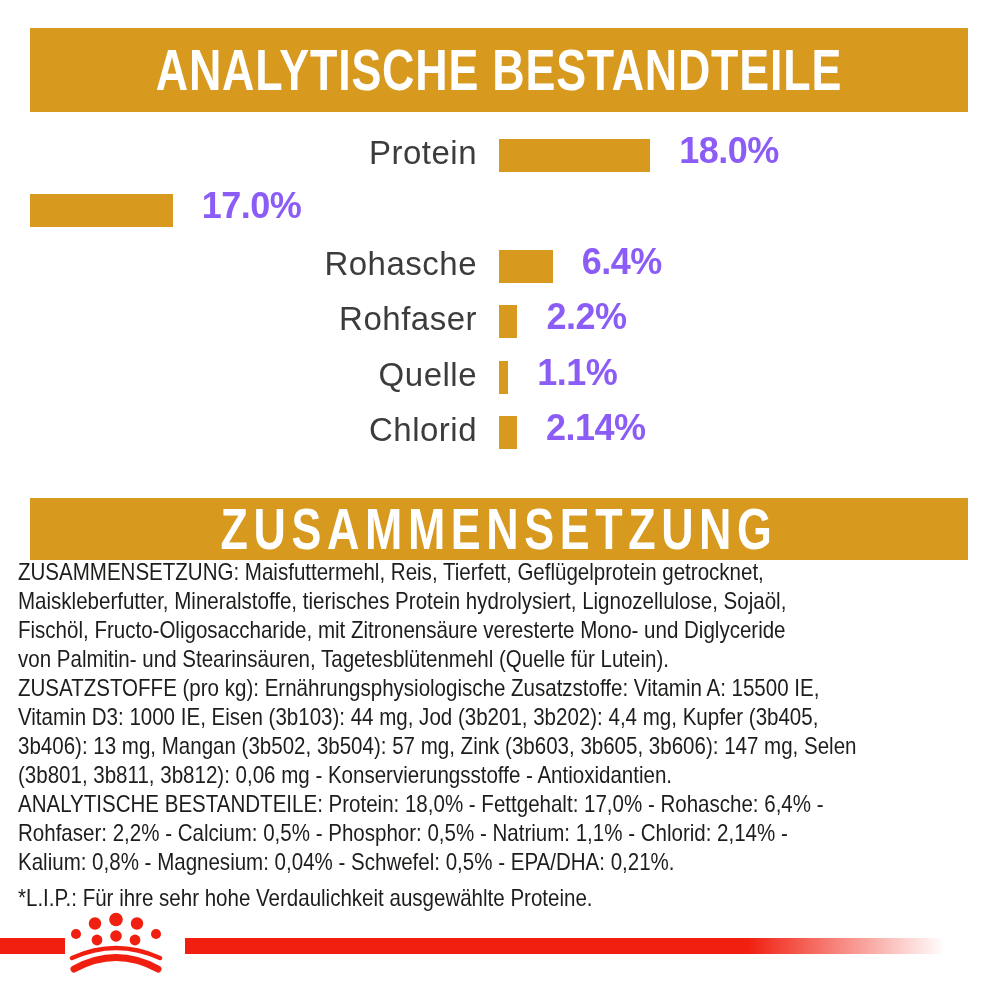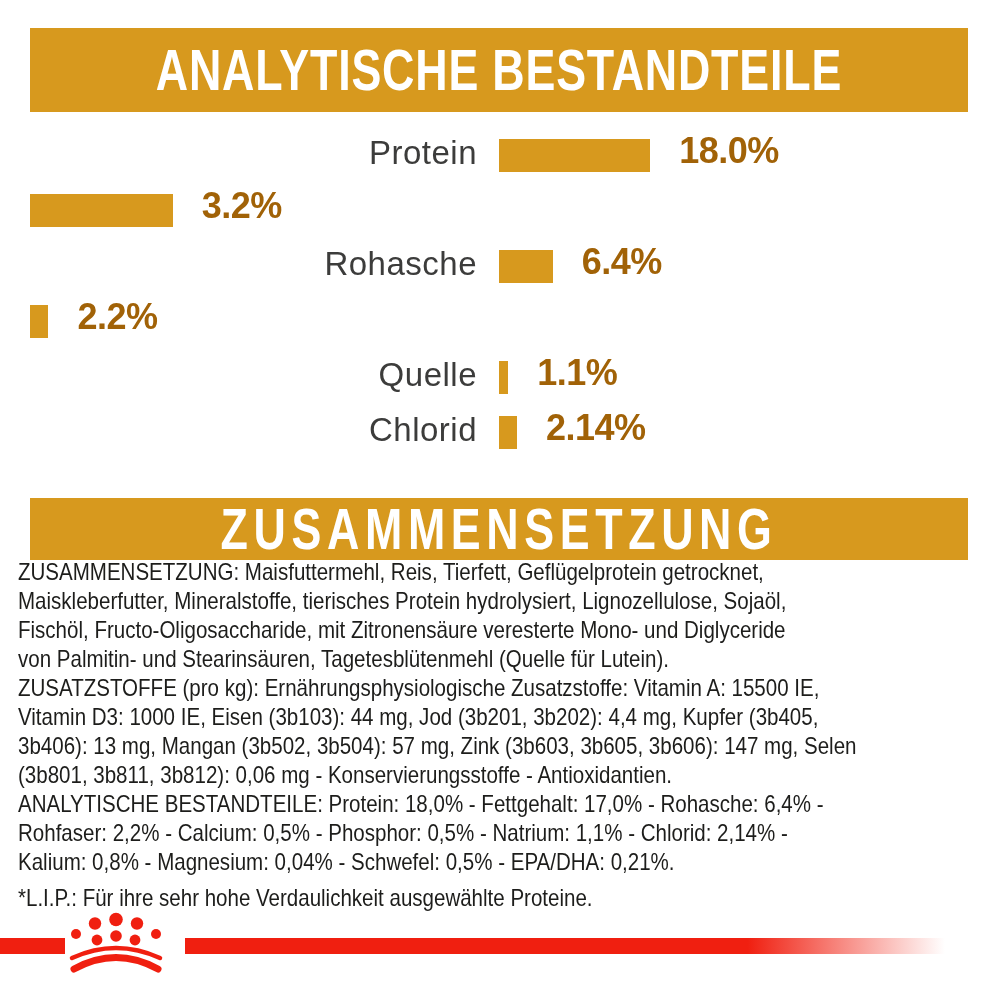--- a/index.html
+++ b/index.html
@@ -21,21 +21,21 @@
   #banner-composition .banner-text{letter-spacing:7px;}
 
   #chart{position:absolute;left:30px;top:116px;width:938px;}
   .crow{display:flex;align-items:flex-end;height:55.5px;}
   .clabel{
     width:469px;box-sizing:border-box;padding-right:22px;text-align:right;
     font-size:33px;color:#3c3c3b;letter-spacing:0.5px;
   }
   .cbar{height:33px;background:var(--orange);flex:none;}
   .cval{
-    margin-left:29px;font-size:36px;font-weight:bold;color:#a16207;
+    margin-left:29px;font-size:36px;font-weight:bold;color:#8b5cf6;
     letter-spacing:-0.5px;white-space:nowrap;
   }
 
   #bodytext{
     position:absolute;left:18px;top:557px;width:940px;
     font-size:24px;line-height:29px;color:#1d1d1b;
   }
   .tline{white-space:nowrap;transform:scaleX(0.855);transform-origin:0 50%;height:29px;}
   .footnote-line{margin-top:7px;}
 
@@ -54,28 +54,29 @@
 </div>
 
 <div id="chart">
   <div class="crow">
     <div class="clabel">Protein</div>
     <div class="cbar" style="width: 151.2px; background: rgb(215, 153, 30);"></div>
     <div class="cval">18.0%</div>
   </div>
   <div class="crow">
     <div class="cbar" style="width: 142.8px; background: rgb(215, 153, 30);"></div>
-    <div class="cval">3.2%</div>
+    <div class="cval">17.0%</div>
   </div>
   <div class="crow">
     <div class="clabel">Rohasche</div>
     <div class="cbar" style="width: 53.76px; background: rgb(215, 153, 30);"></div>
     <div class="cval">6.4%</div>
   </div>
   <div class="crow">
+    <div class="clabel">Rohfaser</div>
     <div class="cbar" style="width: 18.48px; background: rgb(215, 153, 30);"></div>
     <div class="cval">2.2%</div>
   </div>
   <div class="crow">
     <div class="clabel">Quelle</div>
     <div class="cbar" style="width: 9.24px; background: rgb(215, 153, 30);"></div>
     <div class="cval">1.1%</div>
   </div>
   <div class="crow">
     <div class="clabel">Chlorid</div>

